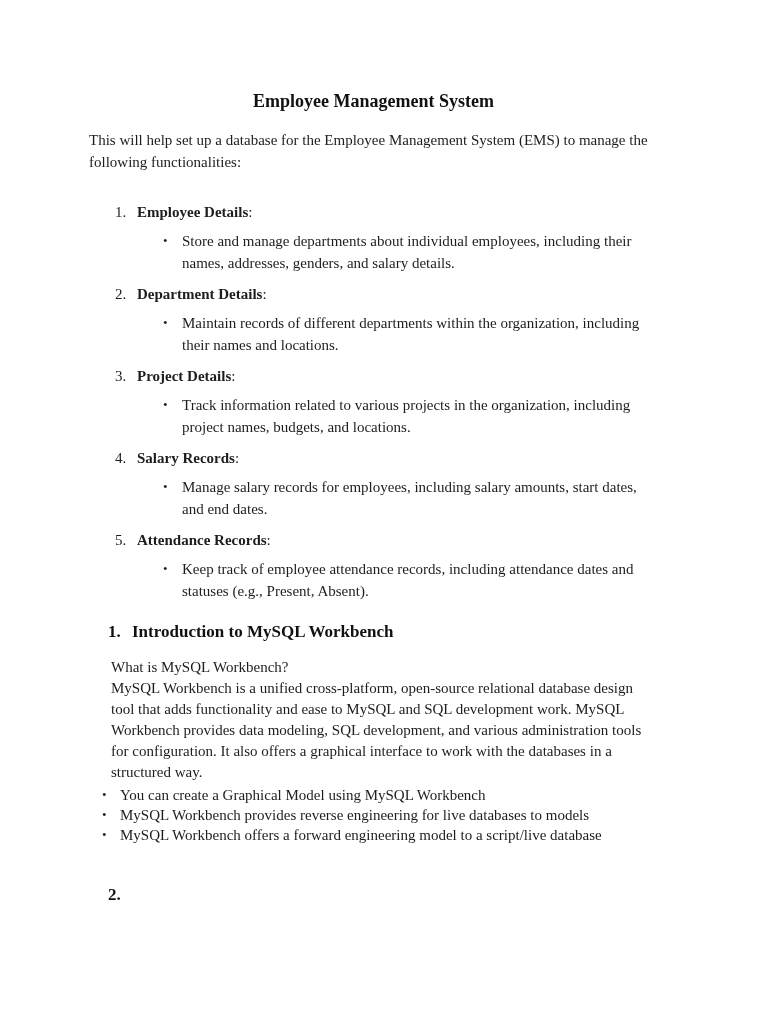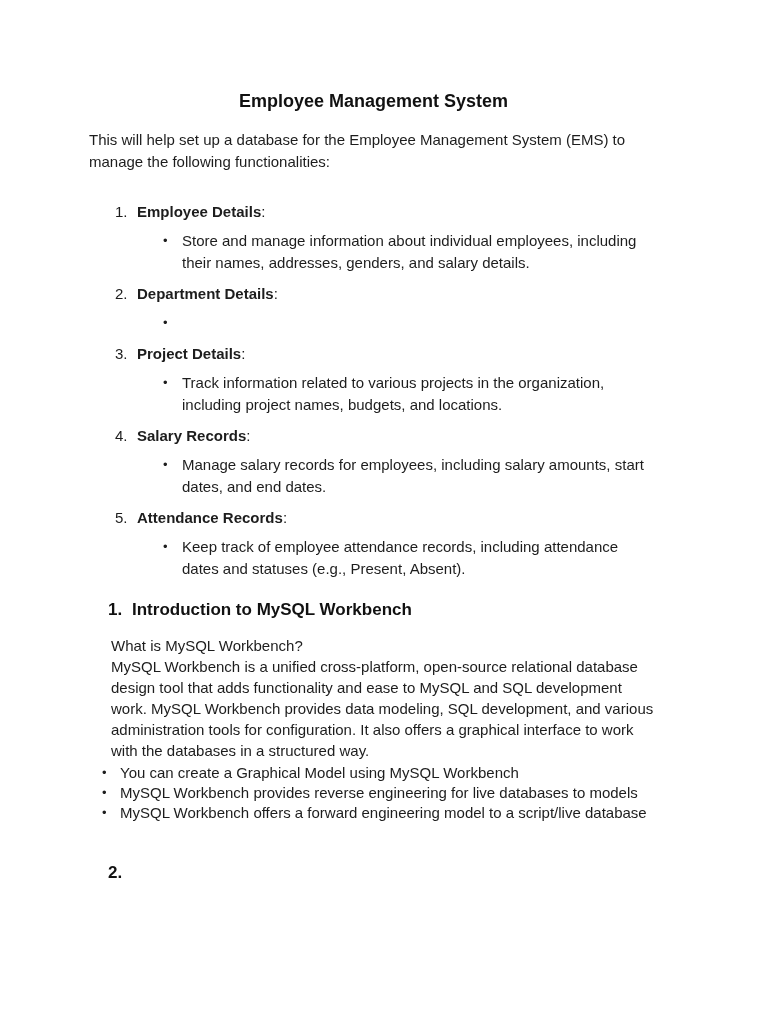--- a/index.html
+++ b/index.html
@@ -7,21 +7,21 @@
     padding: 0;
     background: #ffffff;
   }
   .page {
     position: relative;
     width: 768px;
     height: 1024px;
     box-sizing: border-box;
     background: #ffffff;
     padding: 90px 110px 0 89px;
-    font-family: Liberation Sans, sans-serif;
+    font-family: Liberation Serif, serif;
     font-size: 15px;
     line-height: 22px;
     color: #1d1d1d;
     overflow: hidden;
   }
   .doc-title {
     margin: 0;
     font-size: 18px;
     line-height: 22px;
     font-weight: bold;
@@ -108,28 +108,29 @@
 
   <h1 class="doc-title">Employee Management System</h1>
 
   <p class="intro">This will help set up a database for the Employee Management System (EMS) to manage the following functionalities:</p>
 
   <div class="feature-head first">
     <span class="fnum">1.</span><span class="flabel">Employee Details</span><span>:</span>
   </div>
   <div class="fbullet">
     <span class="marker">•</span>
-    <span class="btext">Store and manage information about individual employees, including their names, addresses, genders, and salary details.</span>
+    <span class="btext">Store and manage departments about individual employees, including their names, addresses, genders, and salary details.</span>
   </div>
 
   <div class="feature-head">
     <span class="fnum">2.</span><span class="flabel">Department Details</span><span>:</span>
   </div>
   <div class="fbullet">
     <span class="marker">•</span>
+    <span class="btext">Maintain records of different departments within the organization, including their names and locations.</span>
   </div>
 
   <div class="feature-head">
     <span class="fnum">3.</span><span class="flabel">Project Details</span><span>:</span>
   </div>
   <div class="fbullet">
     <span class="marker">•</span>
     <span class="btext">Track information related to various projects in the organization, including project names, budgets, and locations.</span>
   </div>
 

